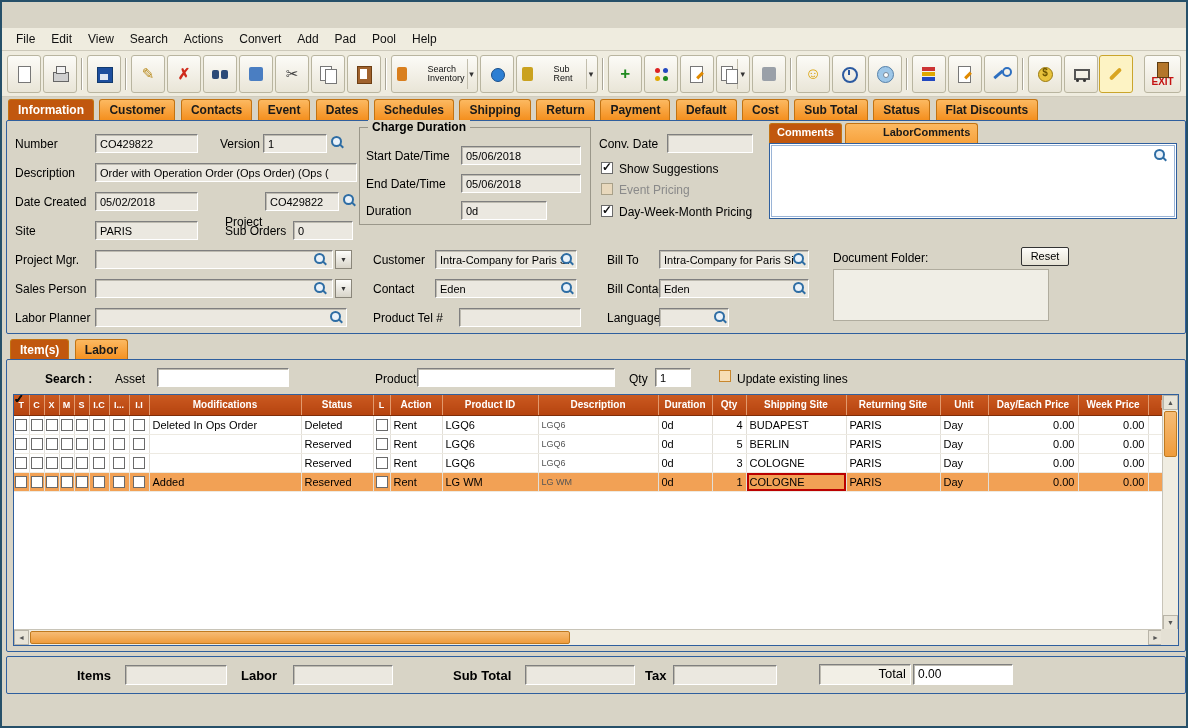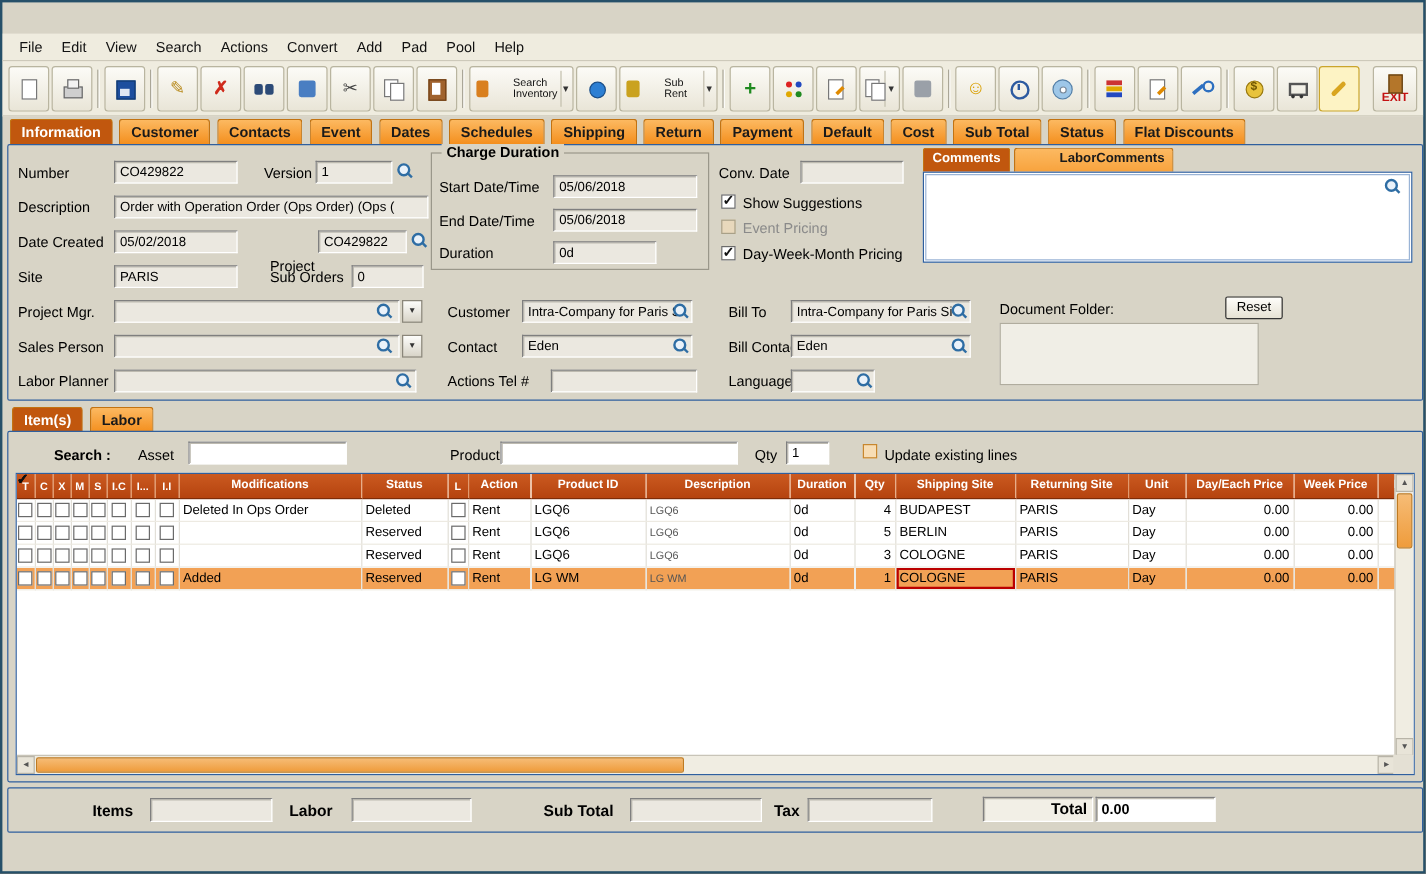--- a/index.html
+++ b/index.html
@@ -68,21 +68,21 @@
   .infop{top:118px;height:214px;}
   .itabsrow{position:absolute;left:8px;top:337px;height:20px;}
   .itemsp{top:357px;height:293px;}
   .summaryp{top:654px;height:38px;}
   
   .lbl{position:absolute;font-size:12px;color:#000;white-space:nowrap;}
   .lbl.b{font-weight:bold;}
   .lbl.dis{color:#8a8a8a;}
   .fld{position:absolute;height:19px;background:var(--field-bg,#ebe8e0);border:1px solid;border-color:#7f7f7f #fff #fff #7f7f7f;box-shadow:inset 1px 1px 0 #bdbab0;font-size:11px;line-height:16px;padding:1px 4px;overflow:hidden;white-space:nowrap;color:#000;}
   .fld.white{background:#fff;}
-  .fld.bold{font-weight:bold;}
+  .fld.bold{font-weight:normal;}
   .mag{position:absolute;width:15px;height:15px;cursor:pointer;}
   .mag::before{content:"";position:absolute;left:1px;top:1px;width:7px;height:7px;border:2px solid #2e6da4;border-radius:50%;background:#eaf2fa;}
   .mag::after{content:"";position:absolute;left:9px;top:10px;width:5px;height:2px;background:#2e6da4;transform:rotate(45deg);}
   .combo{position:absolute;width:17px;height:19px;background:linear-gradient(#fdfdfb,#d8d4c8);border:1px solid #8a867a;display:flex;align-items:center;justify-content:center;cursor:pointer;}
   .combo::after{content:"▼";font-size:7px;color:#333;}
   .cb{position:absolute;width:12px;height:12px;background:#fff;border:1px solid #6a6a6a;cursor:pointer;}
   .cb.inline{position:static;display:inline-block;vertical-align:middle;}
   .cb.checked::after{content:"✓";position:absolute;left:0;top:-3px;font-size:12px;font-weight:bold;color:#111;}
   .cb.dis{background:#e8d8bc;border-color:#a8a088;}
   .cb.or{background:#f7ddb5;border-color:#c8872e;}
@@ -311,21 +311,21 @@
     <div class="fld" style="left:652px;top:129px;width:150px;">Intra-Company for Paris Si</div>
     <span class="mag" style="left:785px;top:131px;"></span>
 
     <span class="lbl" style="left:366px;top:161px;">Contact</span>
     <div class="fld" style="left:428px;top:158px;width:142px;">Eden</div>
     <span class="mag" style="left:553px;top:160px;"></span>
     <span class="lbl" style="left:600px;top:161px;">Bill Contact</span>
     <div class="fld" style="left:652px;top:158px;width:150px;">Eden</div>
     <span class="mag" style="left:785px;top:160px;"></span>
 
-    <span class="lbl" style="left:366px;top:190px;">Actions Tel #</span>
+    <span class="lbl" style="left:366px;top:190px;">Product Tel #</span>
     <div class="fld" style="left:452px;top:187px;width:122px;"></div>
     <span class="lbl" style="left:600px;top:190px;">Language</span>
     <div class="fld" style="left:652px;top:187px;width:70px;"></div>
     <span class="mag" style="left:706px;top:189px;"></span>
 
     <span class="tab small active" style="position:absolute;left:762px;top:2px;">Comments</span>
     <span class="tab small" style="position:absolute;left:838px;top:2px;padding-left:37px;">LaborComments</span>
     <div class="cbox" style="left:762px;top:22px;width:408px;height:76px;"></div>
     <span class="mag" style="left:1146px;top:27px;"></span>
 

